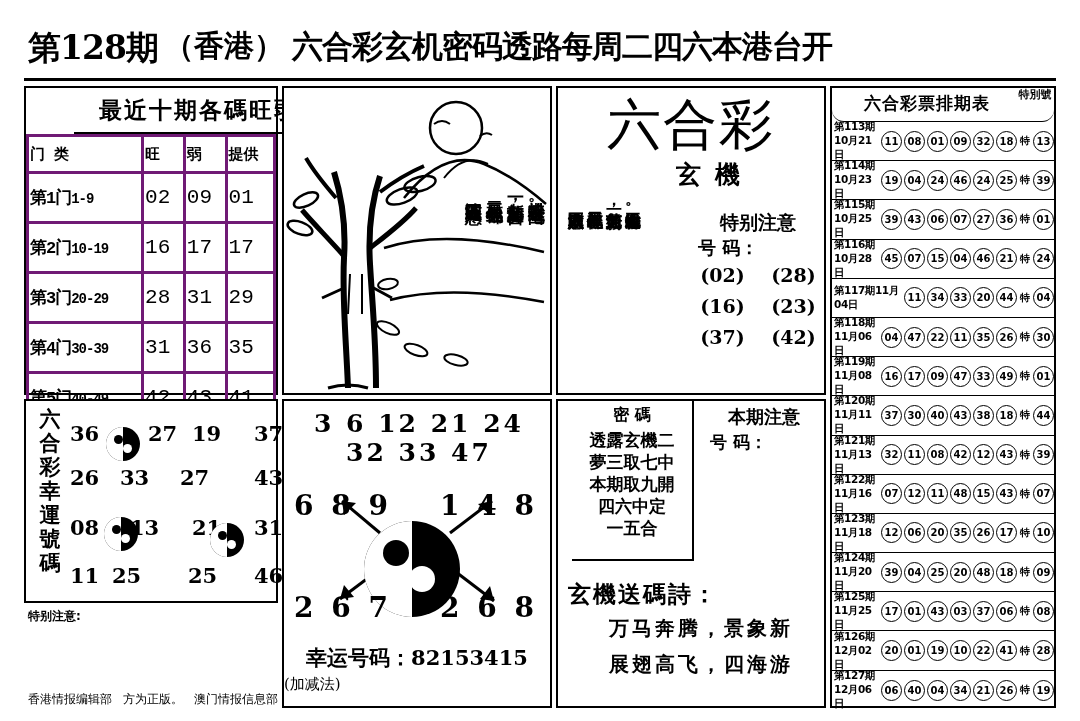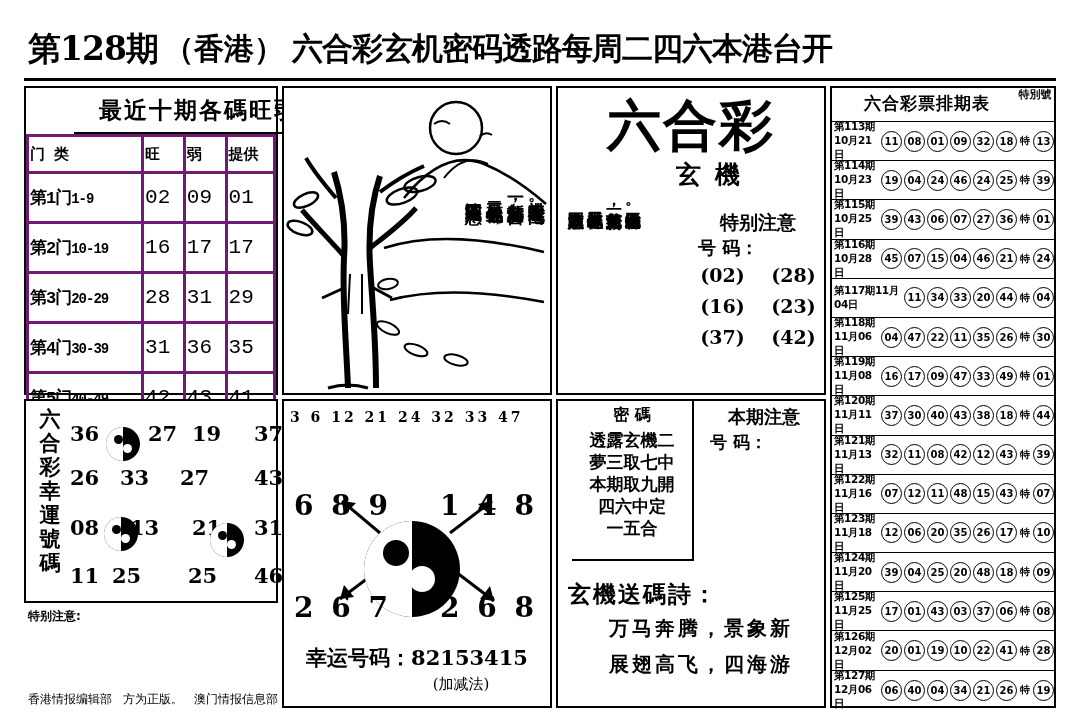--- a/index.html
+++ b/index.html
@@ -9,21 +9,21 @@
     font-family:"DejaVu Sans","Liberation Sans",sans-serif;
     color:#000;
     overflow:hidden;
     position:relative;
   }
   .page{position:absolute;left:0;top:0;width:1080px;height:721px;}
 
   
   .header{
     position:absolute;left:28px;top:26px;width:1030px;height:46px;
-    display:flex;align-items:center;
+    display:flex;align-items:flex-start;
     font-family:"DejaVu Serif","Liberation Serif",serif;
     font-weight:bold;white-space:nowrap;
   }
   .header .issue{font-size:33px;letter-spacing:-1px;}
   .header .hk{font-size:30px;margin-left:6px;}
   .header .htitle{font-size:31px;margin-left:8px;letter-spacing:-1px;}
 
   .hrule{position:absolute;left:24px;top:78px;width:1032px;height:3px;background:#000;}
 
   
@@ -82,48 +82,48 @@
     writing-mode:vertical-rl;text-orientation:upright;
     font-family:"DejaVu Serif","Liberation Serif",serif;
     font-weight:bold;font-size:17px;line-height:19px;letter-spacing:1px;margin-left:2px;
   }
 
   
   #midBot{left:282px;top:399px;width:270px;height:309px;}
   .midnums{
     position:absolute;left:6px;top:8px;width:258px;
     font-family:"DejaVu Serif","Liberation Serif",serif;
-    font-weight:bold;font-size:14px;letter-spacing:3px;
+    font-weight:bold;font-size:25px;text-align:center;letter-spacing:3px;
   }
   .leftdigits,.rightdigits{
     position:absolute;font-family:"DejaVu Serif","Liberation Serif",serif;
     font-weight:bold;font-size:28px;letter-spacing:4px;
   }
   .bigyy{
     position:absolute;left:80px;top:120px;width:96px;height:96px;border-radius:50%;
     background:#000;
   }
   .bigyy::before{content:"";position:absolute;left:0;top:0;width:48px;height:96px;background:#fff;border-radius:48px 0 0 48px;}
   .bigyy::after{content:"";position:absolute;left:19px;top:19px;width:26px;height:26px;border-radius:50%;background:#000;
                 box-shadow:26px 26px 0 0 #fff;}
   .lucky-code{
     position:absolute;left:0;bottom:34px;width:100%;text-align:center;
     font-family:"DejaVu Serif","Liberation Serif",serif;font-weight:bold;font-size:21px;
   }
   .lucky-sub{
-    position:absolute;left:0;bottom:12px;width:100%;text-align:center;
-    font-family:"DejaVu Serif","Liberation Serif",serif;font-size:15px;padding-left:44px;
+    position:absolute;left:0;bottom:12px;width:100%;
+    font-family:"DejaVu Serif","Liberation Serif",serif;font-size:15px;
   }
 
   
   #rmTop{left:556px;top:86px;width:270px;height:309px;}
   .brand{
     position:absolute;left:0;top:8px;width:100%;text-align:center;
     font-family:"DejaVu Serif","Liberation Serif",serif;
-    font-weight:bold;font-size:54px;letter-spacing:2px;line-height:58px;
+    font-weight:normal;font-size:54px;letter-spacing:2px;line-height:58px;
   }
   .brand2{
     position:absolute;left:118px;top:70px;
     font-family:"DejaVu Serif","Liberation Serif",serif;
     font-weight:bold;font-size:25px;letter-spacing:14px;
   }
   .vpoem{position:absolute;left:8px;top:112px;display:flex;}
   .vpoem .col{
     writing-mode:vertical-rl;text-orientation:upright;
     font-family:"DejaVu Serif","Liberation Serif",serif;
@@ -153,21 +153,21 @@
   .bq .n{font-size:17px;line-height:23px;text-align:center;margin-top:2px;}
   .xj-title{position:absolute;left:10px;top:178px;
     font-family:"DejaVu Serif","Liberation Serif",serif;font-weight:bold;font-size:23px;letter-spacing:2px;}
   .xj-l1{position:absolute;left:28px;top:214px;width:230px;text-align:center;
     font-family:"DejaVu Serif","Liberation Serif",serif;font-weight:bold;font-size:20px;letter-spacing:3px;}
   .xj-l2{position:absolute;left:28px;top:250px;width:230px;text-align:center;
     font-family:"DejaVu Serif","Liberation Serif",serif;font-weight:bold;font-size:20px;letter-spacing:3px;}
 
   
   #hist{left:830px;top:86px;width:226px;height:622px;}
-  .hist-head{position:absolute;left:0;top:0;width:100%;height:34px;border-bottom:1.5px solid #000;box-sizing:border-box;}
+  .hist-head{position:absolute;left:0;top:0;width:100%;height:34px;border-bottom:1.5px solid #000;box-sizing:border-box;border-radius:12px;}
   .hist-head .ht{
     position:absolute;left:12px;top:4px;width:166px;text-align:center;
     font-family:"DejaVu Serif","Liberation Serif",serif;font-weight:bold;font-size:17px;letter-spacing:1px;
   }
   .hist-head .hs{
     position:absolute;right:2px;top:1px;width:34px;text-align:center;
     font-family:"DejaVu Serif","Liberation Serif",serif;font-weight:bold;font-size:11px;line-height:12px;
   }
   .hist-rows{position:absolute;left:0;top:34px;width:100%;bottom:0;}
   .hrow{position:relative;height:39.2px;border-bottom:1px solid #000;box-sizing:border-box;display:flex;align-items:center;}

